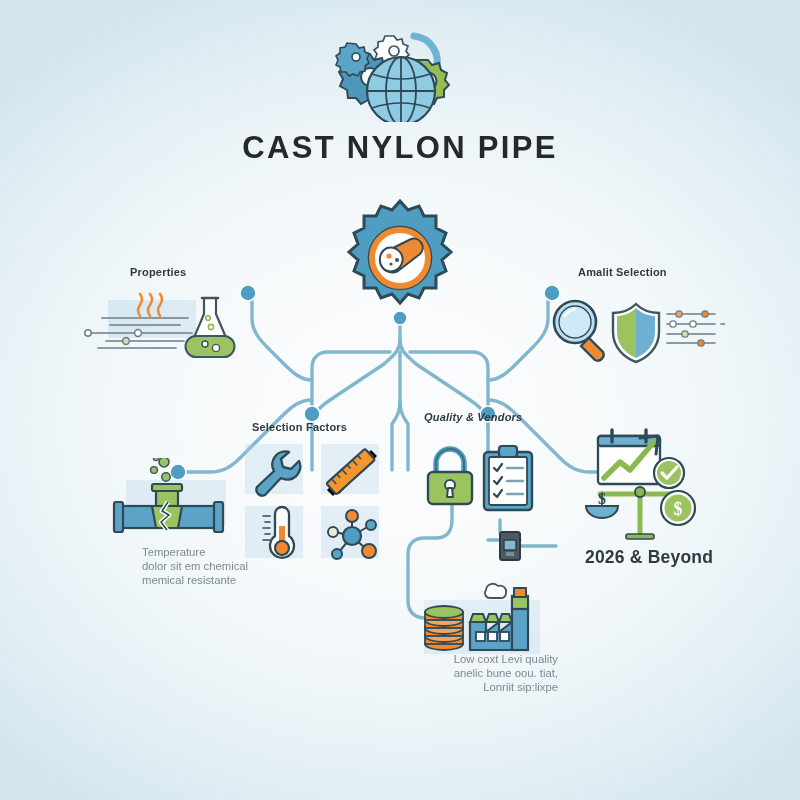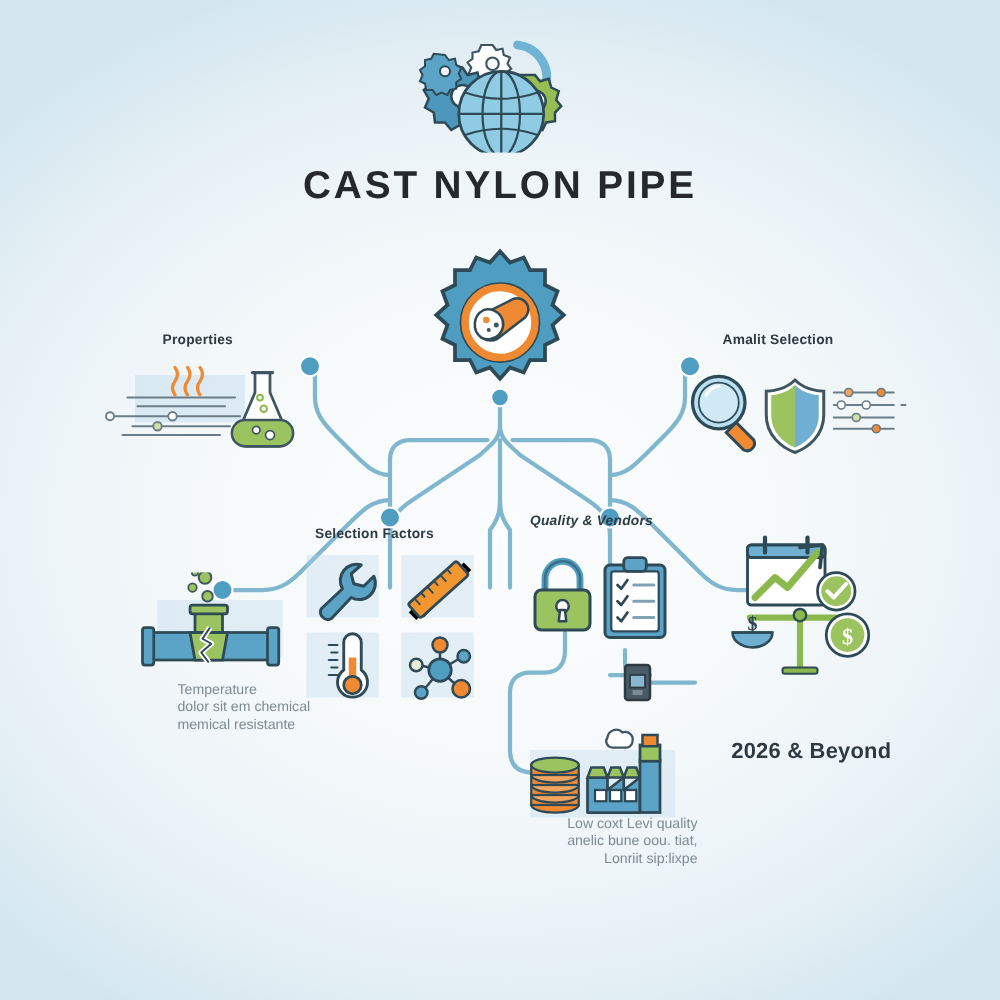--- a/index.html
+++ b/index.html
@@ -415,15 +415,15 @@
         <path d="M-6 20 a16 12 0 0 0 32 0z" fill="#6fb0d2" stroke="#2e4a57" stroke-width="2"></path>
         <path d="M-6 20 l32 0" stroke="#2e4a57" stroke-width="2" fill="none"></path>
         <text x="10" y="18" font-family="Liberation Serif, serif" font-size="16" font-weight="bold" fill="#2e4a57" text-anchor="middle">$</text>
 
         <circle cx="86" cy="22" r="17" fill="#ffffff" stroke="#2e4a57" stroke-width="2.2"></circle>
         <circle cx="86" cy="22" r="13.5" fill="#9bc460"></circle>
         <text x="86" y="29" font-family="Liberation Serif, serif" font-size="18" font-weight="bold" fill="#ffffff" text-anchor="middle">$</text>
       </g>
     </svg>
   </div>
-  <div class="heading h-big" style="left:585px; top:547px;margin-top:43px;">2026 &amp; Beyond</div>
+  <div class="heading h-big" style="left:585px; top:547px;">2026 &amp; Beyond</div>
 
 </div>
 
 </body></html>

